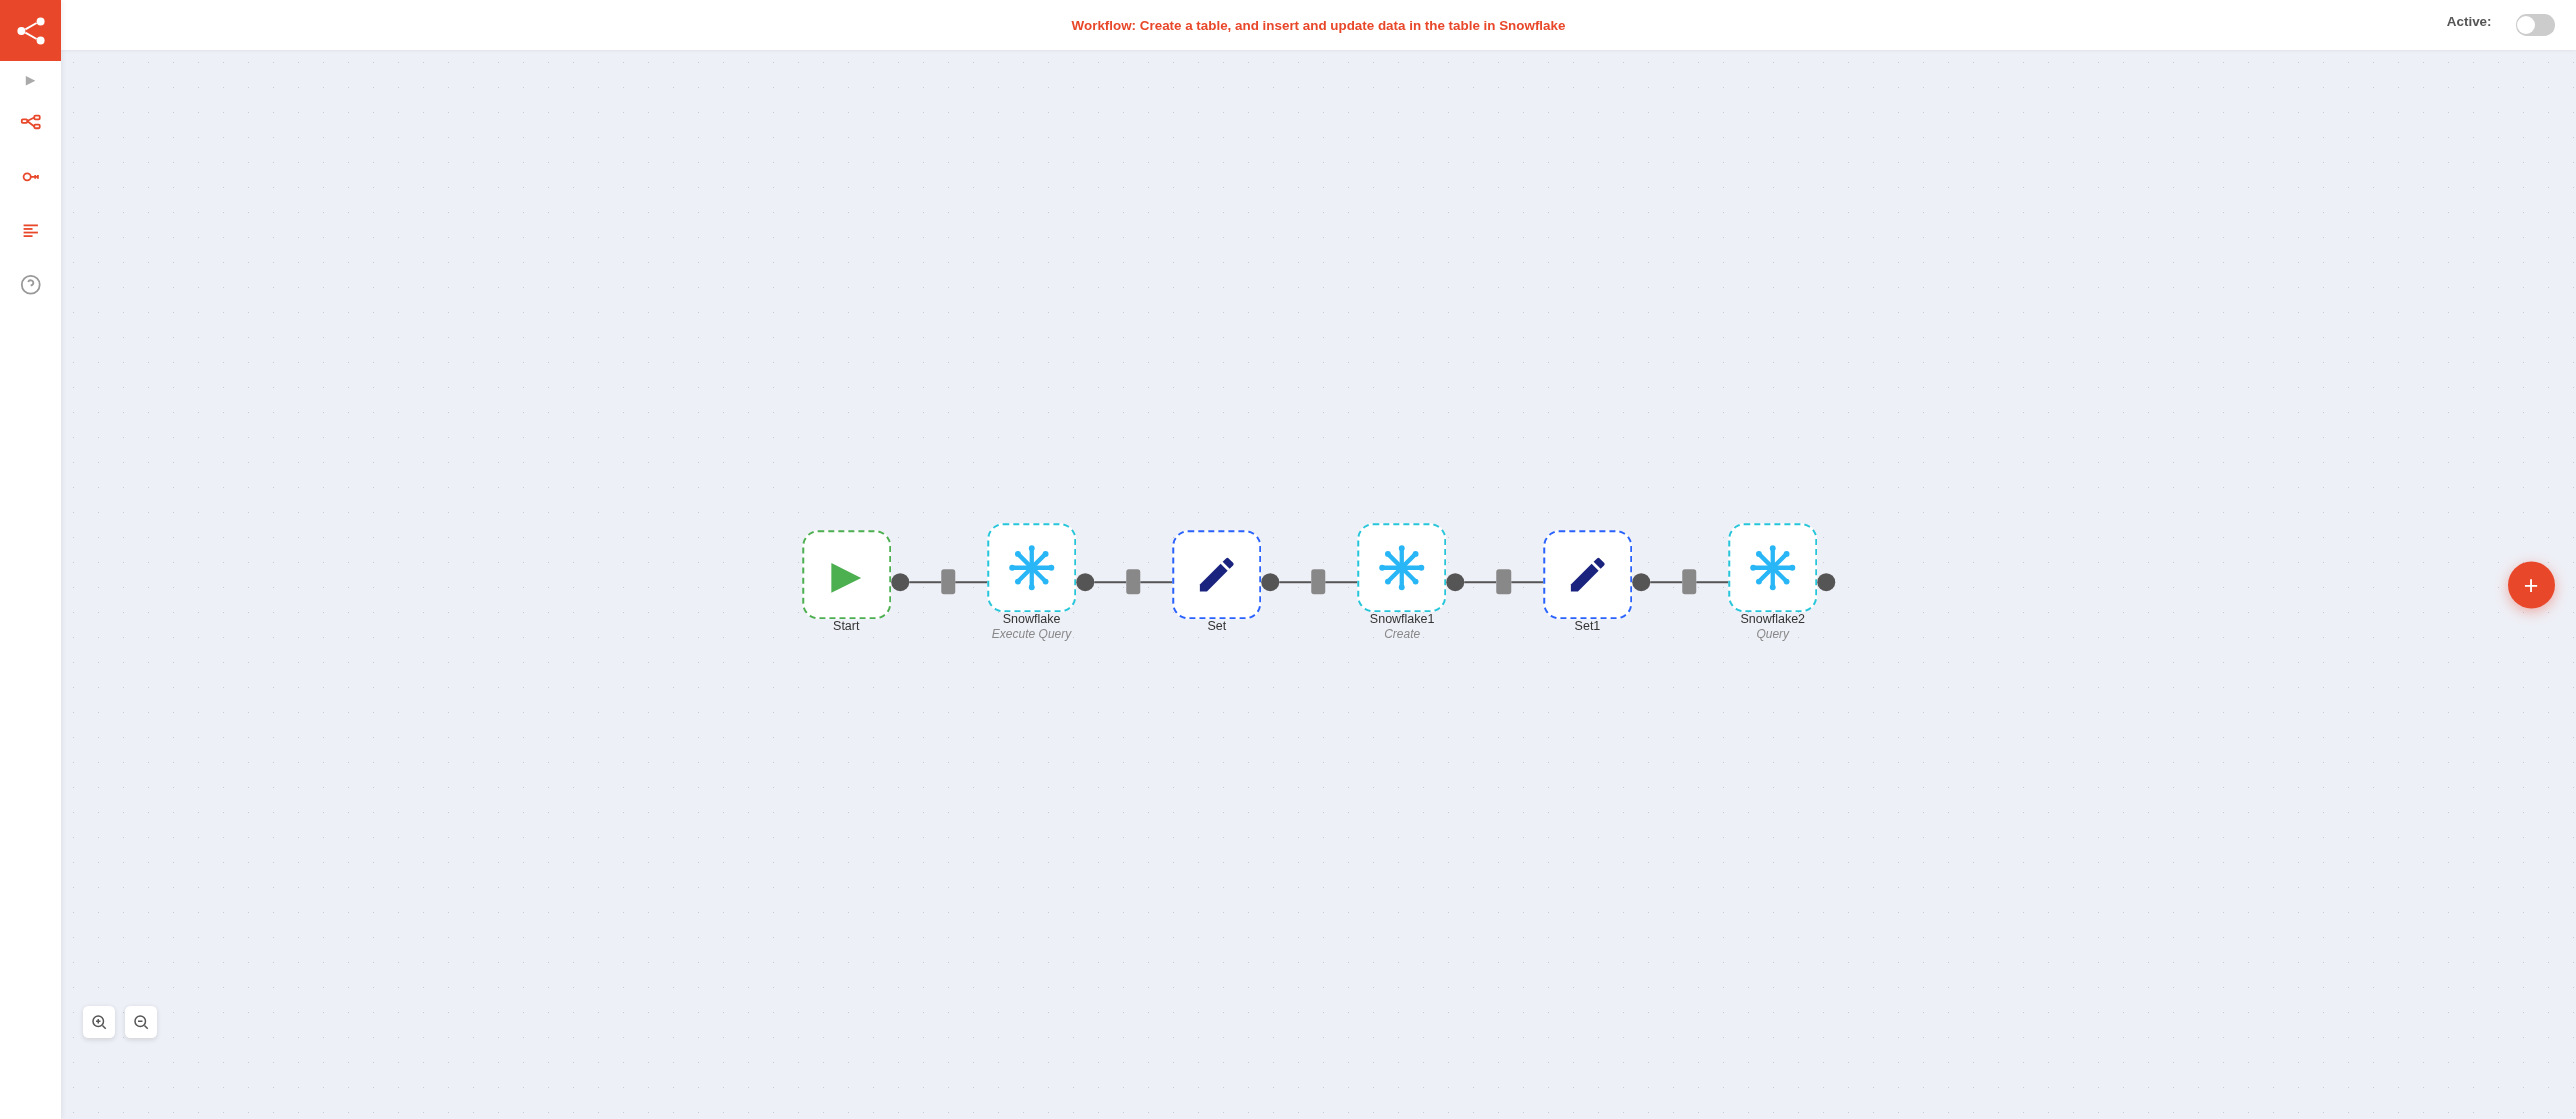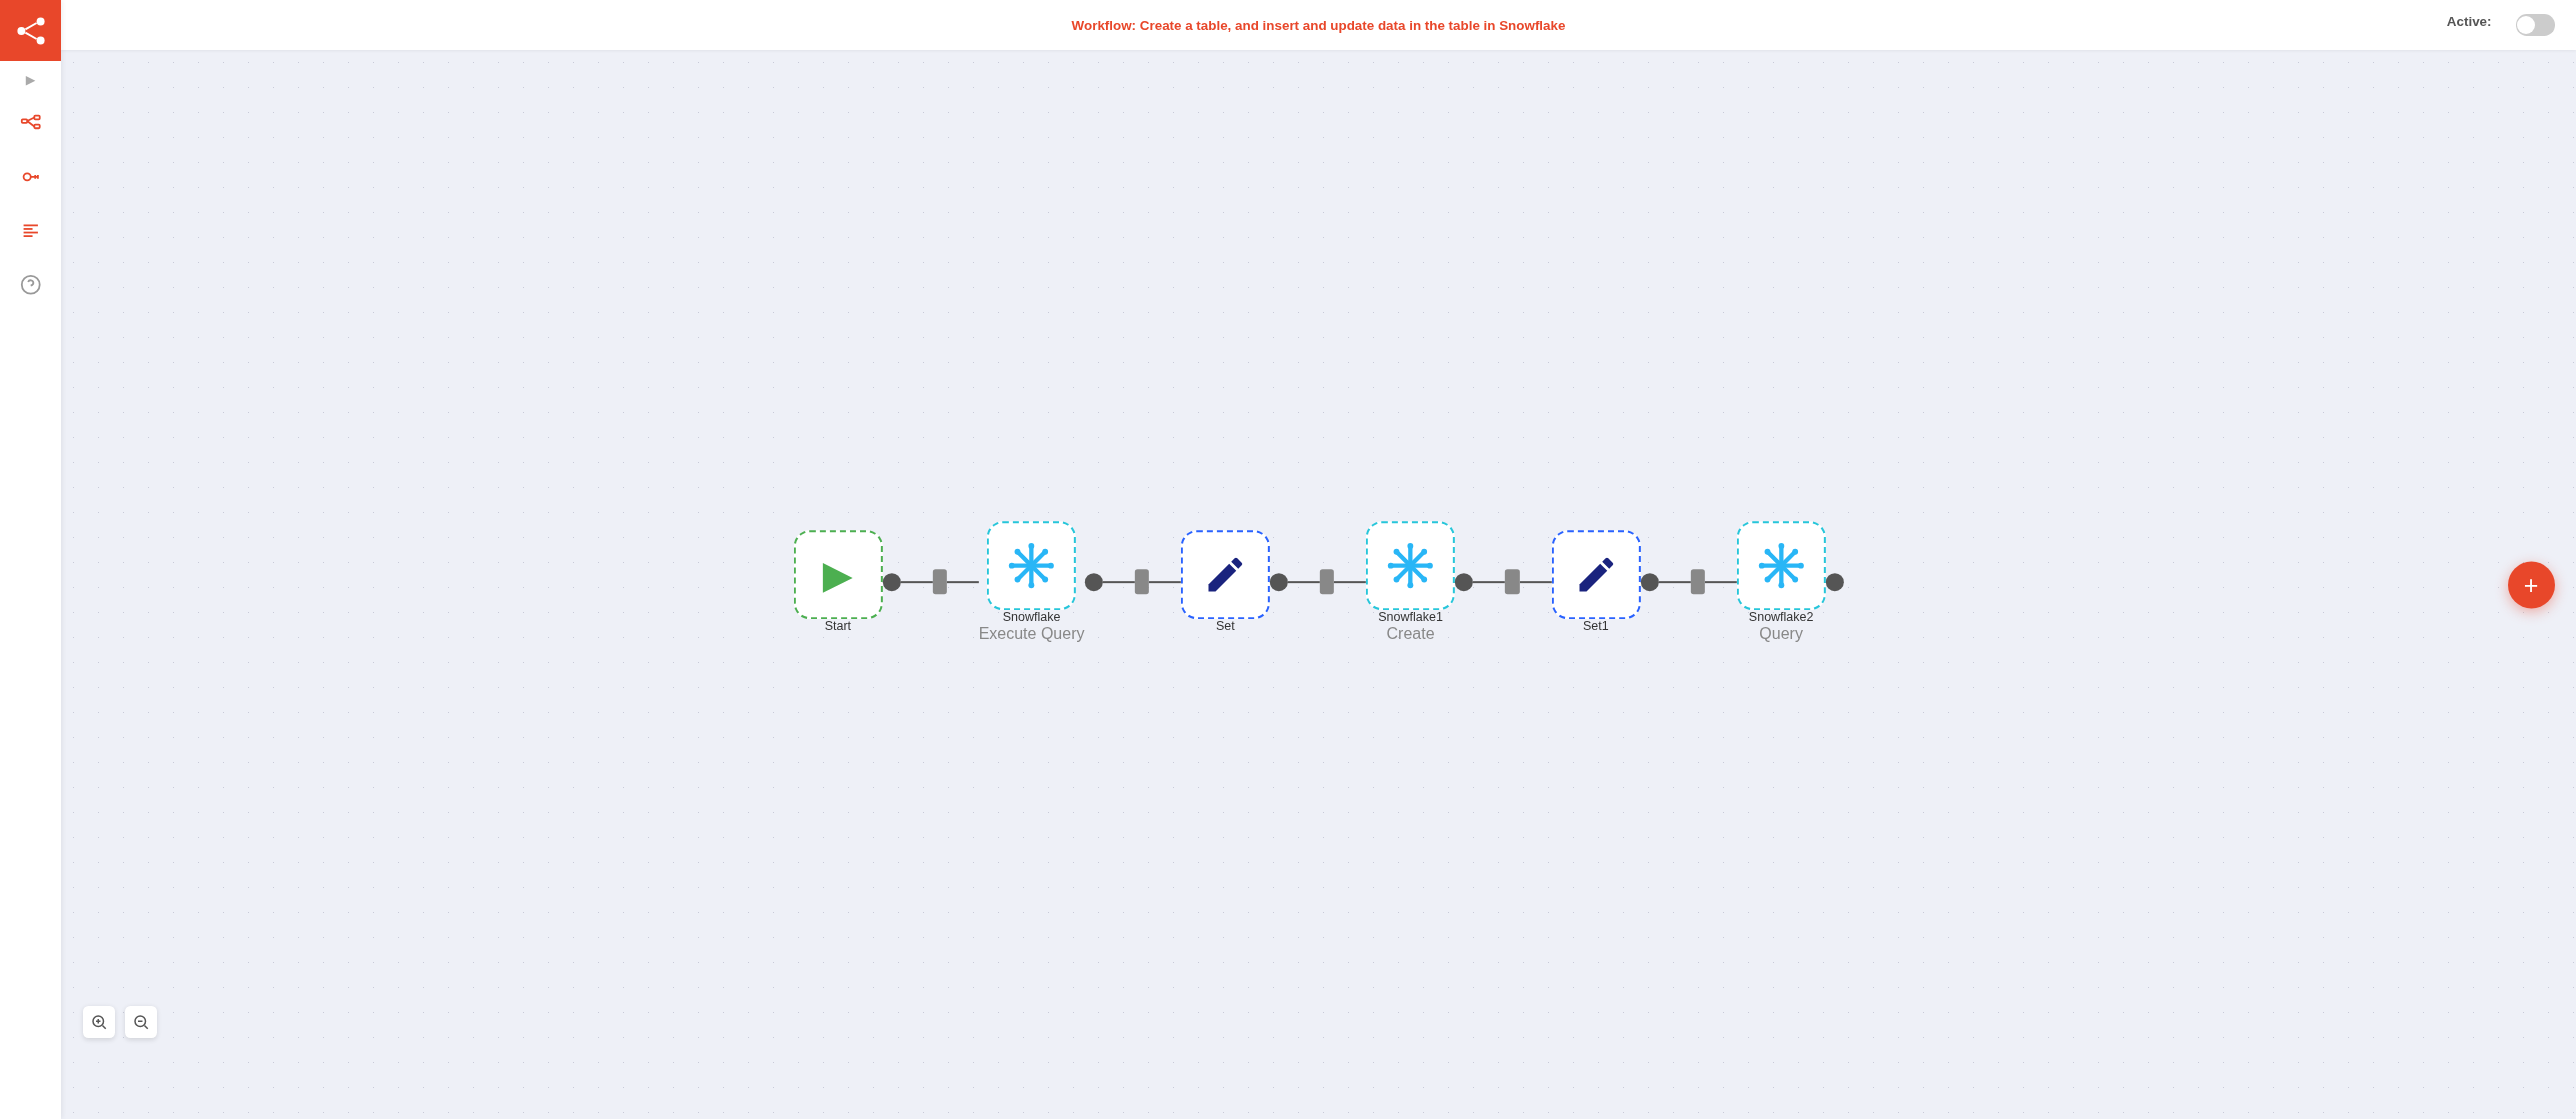--- a/index.html
+++ b/index.html
@@ -144,24 +144,25 @@
     .node-box.blue-border { border: 2.2px dashed #2962ff; }
     .node-box.teal-border { border: 2.2px dashed #26c6da; }
 
     .node-label {
       font-size: 12.5px;
       color: #333;
       text-align: center;
       font-weight: 500;
     }
     .node-sublabel {
-      font-size: 16px;
+      font-size: 12px;
       color: #888;
       text-align: left;
       margin-top: 1.8px;
+      font-style: italic;
     }
     .dot {
       width: 18px;
       height: 18px;
       border-radius: 50%;
       background: #555;
       flex-shrink: 0;
       z-index: 2;
     }
     .rect-connector {

